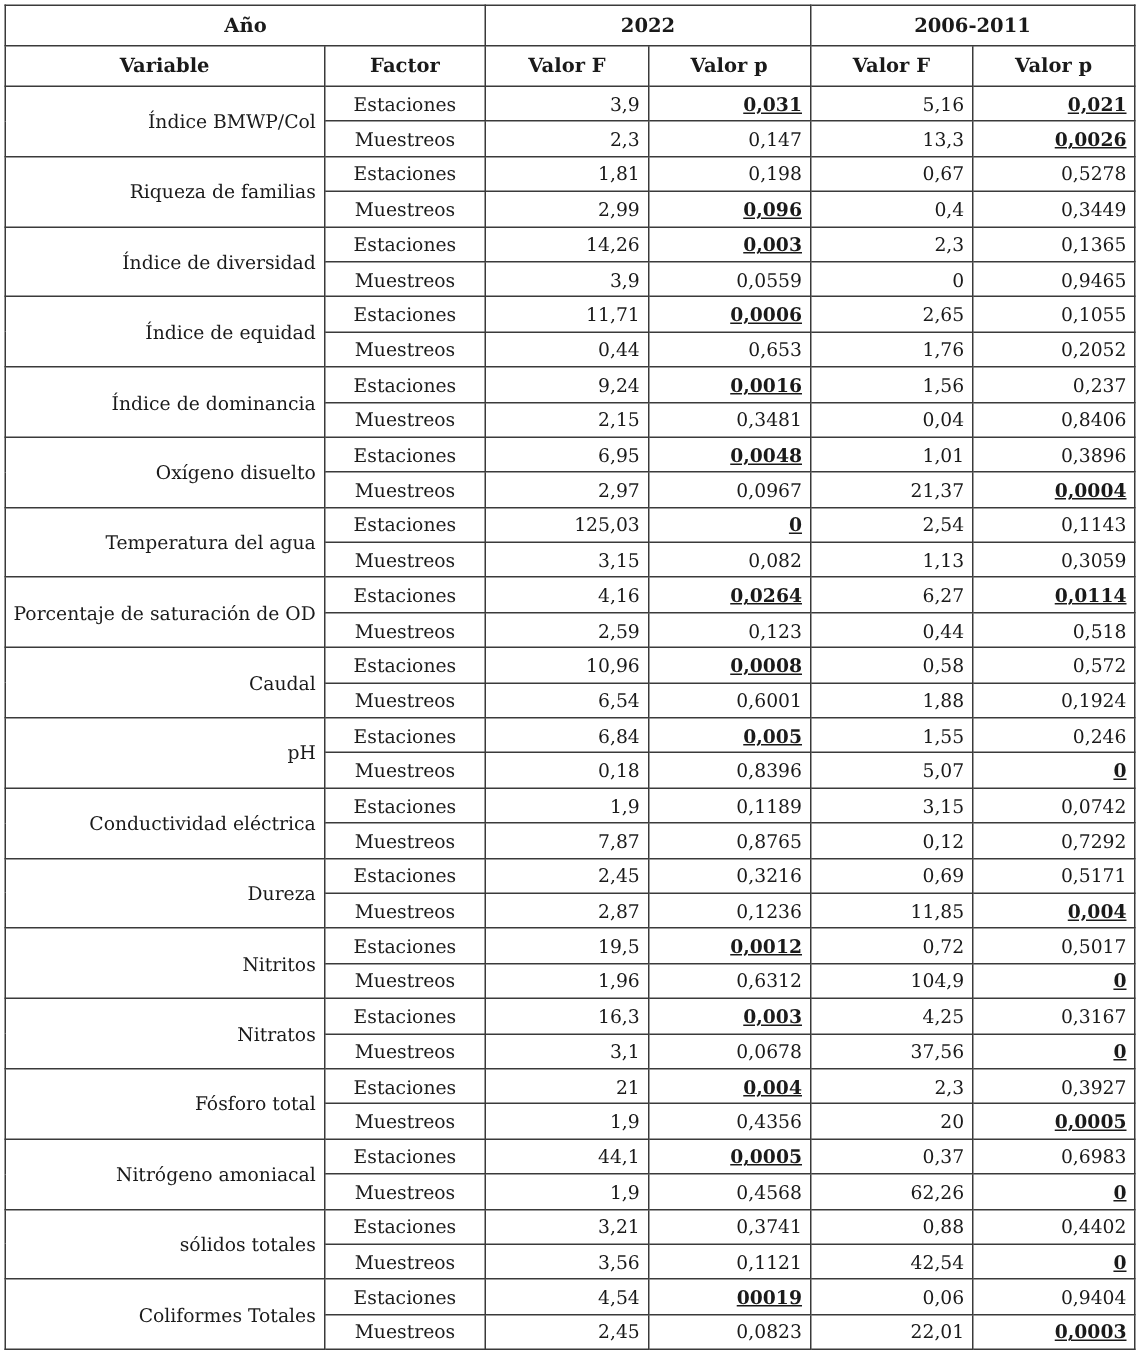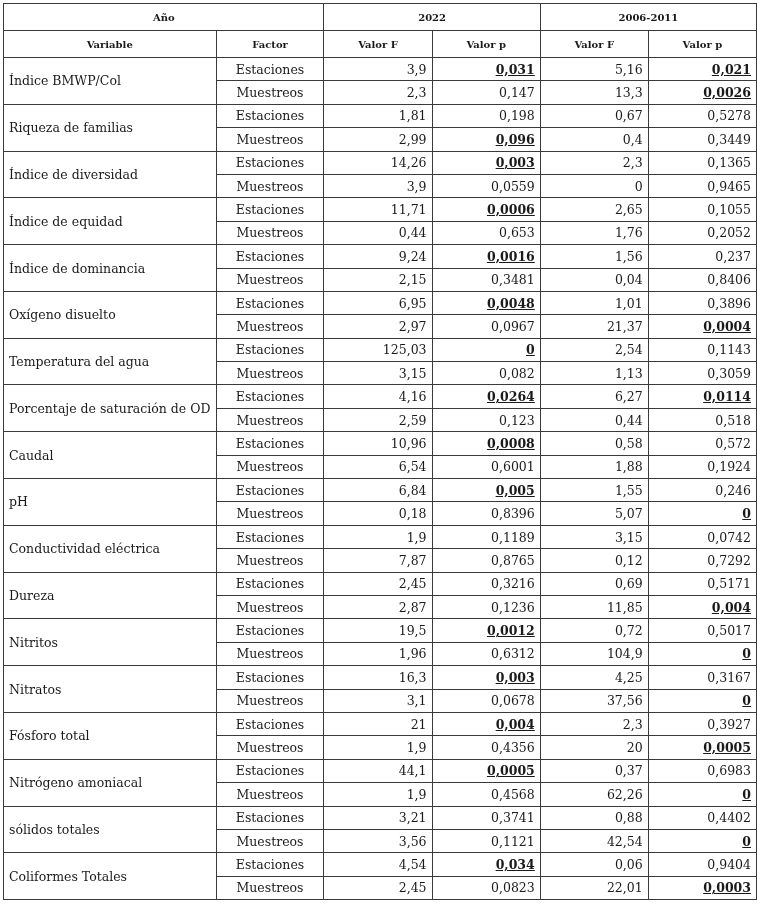--- a/index.html
+++ b/index.html
@@ -10,22 +10,22 @@
     font-family: "DejaVu Serif", "Liberation Serif", serif;
     font-size: 12.5px; color: #1a1a1a;
     table-layout: fixed;
   }
   table.anova td, table.anova th {
     border: 1.3px solid #3a3a3a;
     padding: 0 5px;
     white-space: nowrap;
     overflow: hidden;
   }
-  th { font-weight: bold; text-align: center; height: 26px; font-size: 10px; }
-  td.var { text-align: left; }
+  th { font-weight: bold; text-align: center; height: 26px; font-size: 13px; }
+  td.var { text-align: right; }
   td.factor { text-align: center; }
   td.num { text-align: right; }
   td.bold { font-weight: bold; text-decoration: underline; }
   tr.data td { height: 22.4px; }
   col.c-var { width: 203px; }
   col.c-fac { width: 109px; }
   col.c-n { width: 110px; }
 </style>
 </head>
 <body>
@@ -307,21 +307,21 @@
         <td class="factor">Muestreos</td>
         <td class="num">3,56</td>
         <td class="num">0,1121</td>
         <td class="num">42,54</td>
         <td class="num bold">0</td>
       </tr>
       <tr class="data">
         <td class="var" rowspan="2">Coliformes Totales</td>
         <td class="factor">Estaciones</td>
         <td class="num">4,54</td>
-        <td class="num bold">0,034</td>
+        <td class="num bold">00019</td>
         <td class="num">0,06</td>
         <td class="num">0,9404</td>
       </tr>
       <tr class="data">
         <td class="factor">Muestreos</td>
         <td class="num">2,45</td>
         <td class="num">0,0823</td>
         <td class="num">22,01</td>
         <td class="num bold">0,0003</td>
       </tr>

